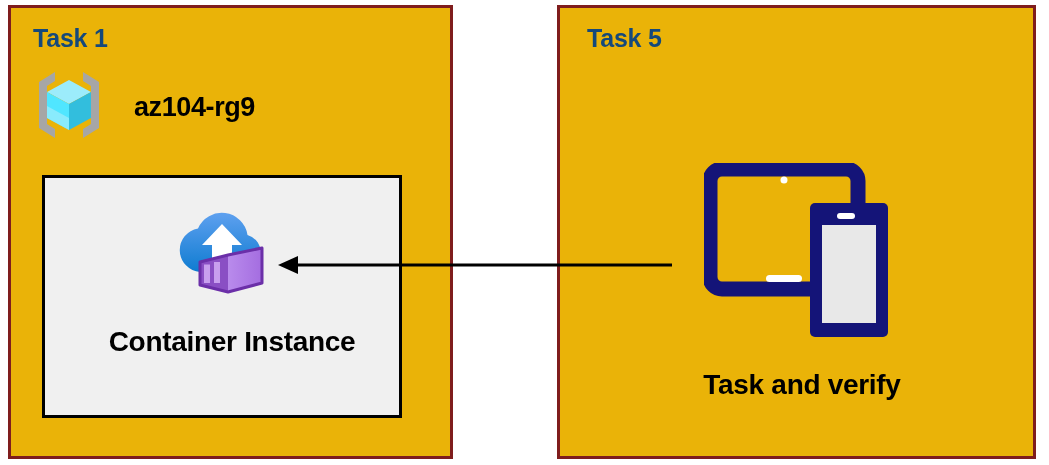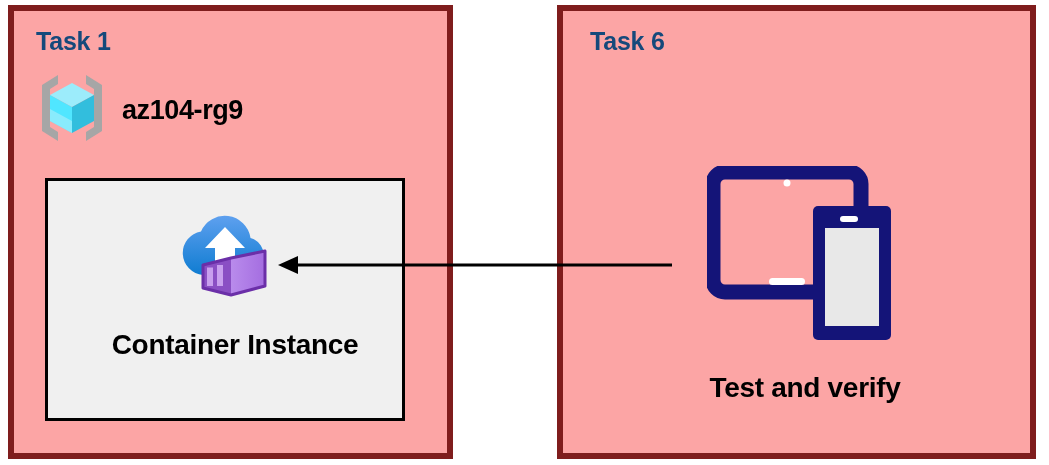--- a/index.html
+++ b/index.html
@@ -12,22 +12,22 @@
     height: 465px;
     position: relative;
     overflow: hidden;
     font-family: "Liberation Sans", sans-serif;
     -webkit-font-smoothing: antialiased;
   }
 
   
   .panel {
     position: absolute;
-    border: 6px solid #7f1d1d;
-    background: #fca5a5;
+    border: 3px solid #7f1d1d;
+    background: #eab308;
     box-sizing: border-box;
   }
   #panel-task1 { left: 8px;   top: 5px; width: 445px; height: 454px; }
   #panel-task2 { left: 557px; top: 5px; width: 479px; height: 454px; }
 
   .panel-title {
     position: absolute;
     font-size: 25px;
     font-weight: bold;
     color: #15497b;
@@ -37,21 +37,21 @@
   #panel-task1 .panel-title { left: 22px; top: 16px; }
   #panel-task2 .panel-title { left: 27px; top: 16px; }
 
   
   .rg-row {
     position: absolute;
     left: 24px;
     top: 60px;
     display: flex;
     align-items: center;
-    gap: 16px;
+    gap: 31px;
   }
   .rg-label {
     font-size: 27px;
     font-weight: bold;
     color: #000000;
     letter-spacing: -0.4px;
     white-space: nowrap;
   }
 
   
@@ -168,39 +168,39 @@
 
         <path d="M30 62 L58 55 L92 48 L92 83 L58 92 L30 85 Z" fill="none" stroke="#6b2fa8" stroke-width="3" stroke-linejoin="round"></path>
       </svg>
     </span>
     <div class="ci-label">Container Instance</div>
   </div>
 </div>
 
 <div class="panel" id="panel-task2">
 
-  <div class="panel-title">Task 6</div>
+  <div class="panel-title">Task 5</div>
 
   <div id="devices-block">
     <span class="devices-icon">
       <svg width="196" height="180" viewBox="0 0 196 180" aria-hidden="true">
 
         <rect x="6" y="6" width="148" height="120" rx="12" ry="12" fill="none" stroke="#141478" stroke-width="15"></rect>
 
         <circle cx="80" cy="17" r="3.5" fill="#ffffff"></circle>
 
         <rect x="62" y="112" width="36" height="7" rx="3.5" fill="#ffffff"></rect>
 
         <rect x="106" y="40" width="78" height="134" rx="5" ry="5" fill="#141478"></rect>
 
         <rect x="118" y="62" width="54" height="98" fill="#e8e8e8"></rect>
 
         <rect x="133" y="50" width="18" height="6" rx="3" fill="#ffffff"></rect>
       </svg>
     </span>
-    <div class="devices-label">Test and verify</div>
+    <div class="devices-label">Task and verify</div>
   </div>
 </div>
 
 <svg id="connector-arrow" viewBox="0 0 408 30" aria-hidden="true">
   <line x1="400" y1="15" x2="22" y2="15" stroke="#000000" stroke-width="3"></line>
   <polygon points="6,15 26,6 26,24" fill="#000000"></polygon>
 </svg>
 
 </body></html>

